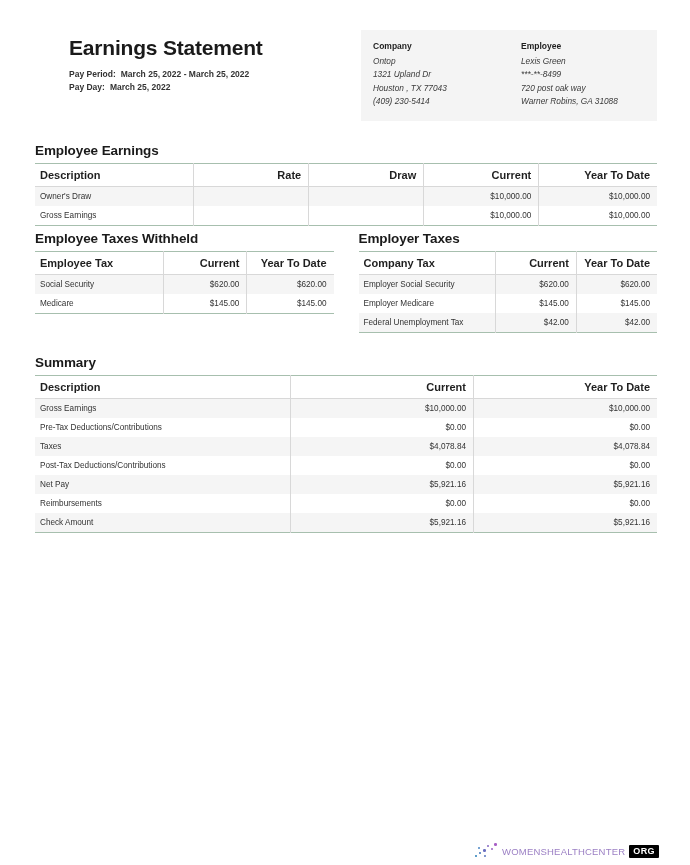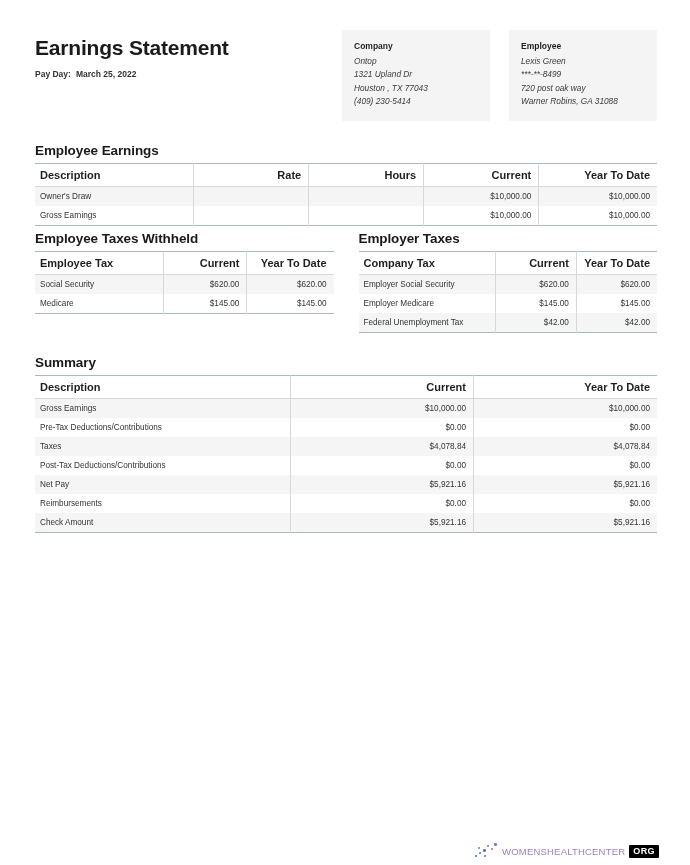--- a/index.html
+++ b/index.html
@@ -22,20 +22,21 @@
     height: 865px;
     box-sizing: border-box;
     padding: 30px 33px 0 35px;
   }
 
   
   .header-row {
     display: flex;
     align-items: flex-start;
     justify-content: space-between;
+    margin-left: 34px;
   }
   .header-left {
     padding-top: 6px;
     flex: 0 0 auto;
   }
   .doc-title {
     font-size: 21px;
     font-weight: bold;
     letter-spacing: -0.2px;
     color: #1a1a1a;
@@ -47,21 +48,20 @@
     font-weight: bold;
     color: #333333;
     line-height: 1.55;
     white-space: nowrap;
   }
   .meta-label { display: inline-block; }
   .meta-value { margin-left: 5px; }
 
   .info-boxes {
     display: flex;
-    gap: 19px;
     flex: 0 0 auto;
     justify-content: flex-end;
   }
   .info-box {
     background: #f4f4f4;
     width: 148px;
     box-sizing: border-box;
     padding: 11px 12px 12px 12px;
     min-height: 83px;
   }
@@ -171,20 +171,23 @@
 </style>
 </head>
 <body>
 
 <div class="page">
 
   <div class="header-row">
 
     <div class="header-left">
       <div class="doc-title">Earnings Statement</div>
+      <div class="meta-line">
+        <span class="meta-label">Pay Period:</span><span class="meta-value">March 25, 2022 - March 25, 2022</span>
+      </div>
       <div class="meta-line">
         <span class="meta-label">Pay Day:</span><span class="meta-value">March 25, 2022</span>
       </div>
     </div>
 
     <div class="info-boxes">
 
       <div class="info-box">
         <div class="info-box-title">Company</div>
         <div class="info-box-line">Ontop</div>
@@ -211,21 +214,21 @@
         <col style="width:25.5%">
           <col style="width:18.5%">
           <col style="width:18.5%">
           <col style="width:18.5%">
           <col style="width:19%">
       </colgroup>
       <thead>
         <tr>
           <th class="ta-l">Description</th>
           <th class="ta-r vsep">Rate</th>
-          <th class="ta-r vsep">Hours</th>
+          <th class="ta-r vsep">Draw</th>
           <th class="ta-r vsep">Current</th>
           <th class="ta-r vsep">Year To Date</th>
         </tr>
       </thead>
       <tbody>
         <tr>
           <td class="ta-l">Owner's Draw</td>
           <td class="ta-r vsep"></td>
           <td class="ta-r vsep"></td>
           <td class="ta-r vsep">$10,000.00</td>

